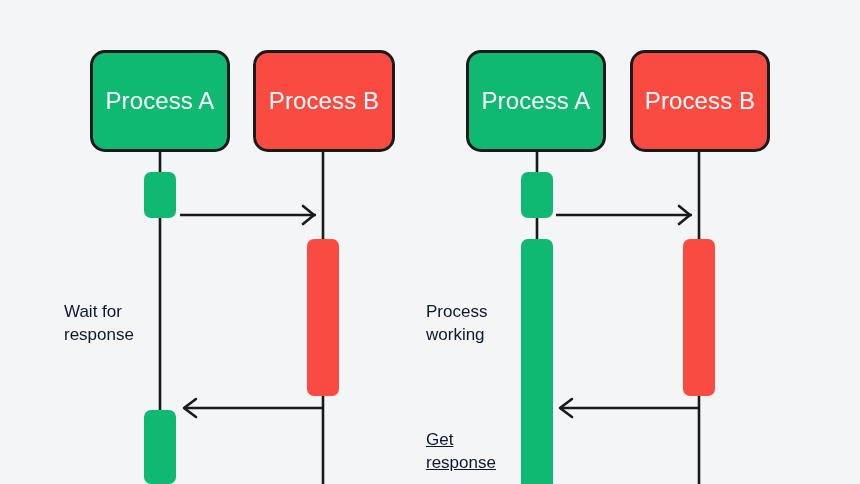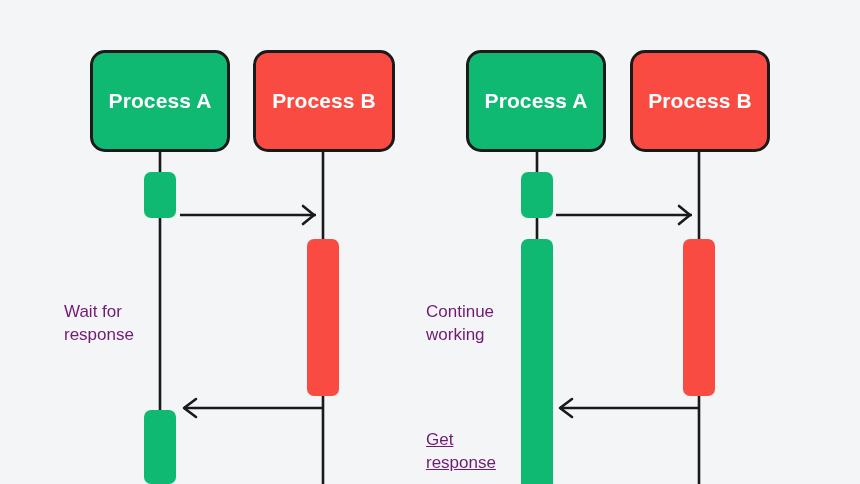--- a/index.html
+++ b/index.html
@@ -30,33 +30,33 @@
     position: absolute;
     box-sizing: border-box;
     border: 3px solid #1a1a1a;
     border-radius: 15px;
     display: flex;
     align-items: center;
     justify-content: center;
   }
   .participant-label {
     color: #ffffff;
-    font-size: 21px;
+    font-size: 24px;
     font-family: "Liberation Sans", sans-serif;
-    font-weight: 700;
+    font-weight: 400;
     letter-spacing: 0.1px;
     white-space: nowrap;
   }
   .activation {
     position: absolute;
     border-radius: 7px;
   }
   .note-label {
     position: absolute;
-    color: #701a75;
+    color: #0f172a;
     font-size: 17px;
     line-height: 23px;
     font-family: "Liberation Sans", sans-serif;
     white-space: pre-line;
   }
 </style>
 </head>
 <body>
 
 <div id="canvas">
@@ -114,19 +114,19 @@
     <span class="participant-label">Process A</span>
   </div>
 
   <div class="participant-box" style="left:630px; top:50px; width:140px; height:102px; background:#fa4b43;">
     <span class="participant-label">Process B</span>
   </div>
 
   <div class="note-label" style="left:64px; top:300px;">Wait for
 response</div>
 
-  <div class="note-label" style="left:426px; top:300px;">Continue
+  <div class="note-label" style="left:426px; top:300px;">Process
 working</div>
 
   <div class="note-label" style="left:426px; top:428px;text-decoration:underline;">Get
 response</div>
 
 </div>
 
 </body></html>

